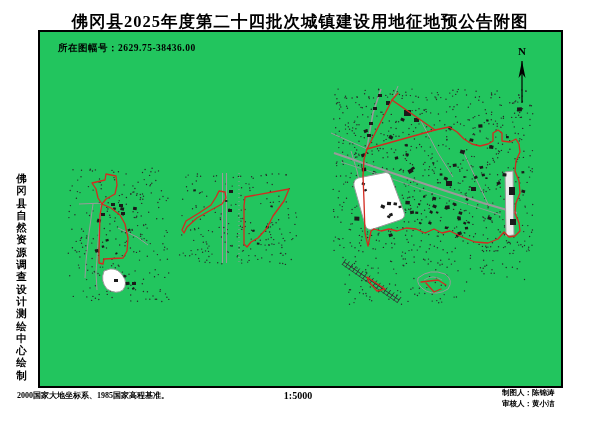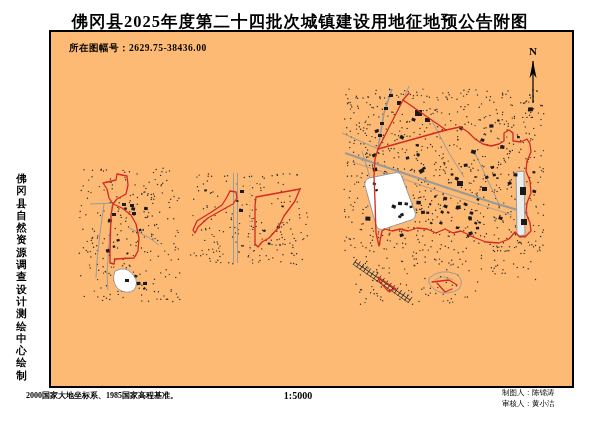--- a/index.html
+++ b/index.html
@@ -1,32 +1,32 @@
 <!DOCTYPE html>
 <html><head>
 <meta charset="utf-8">
 <style>
   html,body{margin:0;padding:0;}
   body{width:600px;height:424px;background:#fff;position:relative;overflow:hidden;
        font-family:"Liberation Serif","DejaVu Serif",serif;color:#000;}
   .page-title{position:absolute;top:11px;left:0;width:600px;text-align:center;
        font-size:16.5px;font-weight:bold;letter-spacing:1px;white-space:nowrap;}
-  .map-frame{position:absolute;left:49px;top:30px;width:521px;height:354px;
-       border:2.5px solid #000;background:#fdba74;}
+  .map-frame{position:absolute;left:38px;top:30px;width:521px;height:354px;
+       border:2.5px solid #000;background:#22c55e;}
   .map-canvas{position:absolute;left:0;top:0;width:521px;height:354px;}
   .sheet-label{position:absolute;left:18px;top:10px;font-size:9.5px;font-weight:bold;
        letter-spacing:0.5px;white-space:nowrap;}
   .compass{position:absolute;right:30px;top:14px;width:18px;text-align:center;}
   .compass .n{font-size:11px;font-weight:bold;font-family:"Liberation Serif",serif;line-height:11px;}
   .sidebar-text{position:absolute;left:13px;top:173px;width:17px;text-align:center;
        font-size:10.5px;font-weight:bold;line-height:12.3px;}
-  .footer-datum{position:absolute;left:26px;top:390px;font-size:8px;font-weight:bold;white-space:nowrap;}
+  .footer-datum{position:absolute;left:17px;top:390px;font-size:8px;font-weight:bold;white-space:nowrap;}
   .footer-scale{position:absolute;left:255px;top:390px;width:86px;text-align:center;
        font-size:10px;font-weight:bold;}
-  .footer-credits{position:absolute;left:502px;top:388px;font-size:7.5px;font-weight:normal;
+  .footer-credits{position:absolute;left:502px;top:388px;font-size:7.5px;font-weight:bold;
        line-height:10.5px;white-space:nowrap;}
 </style>
 </head>
 <body>
 
 <div class="page-title">佛冈县2025年度第二十四批次城镇建设用地征地预公告附图</div>
 
 <div class="map-frame">
   <svg class="map-canvas" viewBox="39 31 521 354" preserveAspectRatio="none">
       <circle cx="150.3" cy="191.9" r="0.7" fill="#2a2a2a"></circle>

